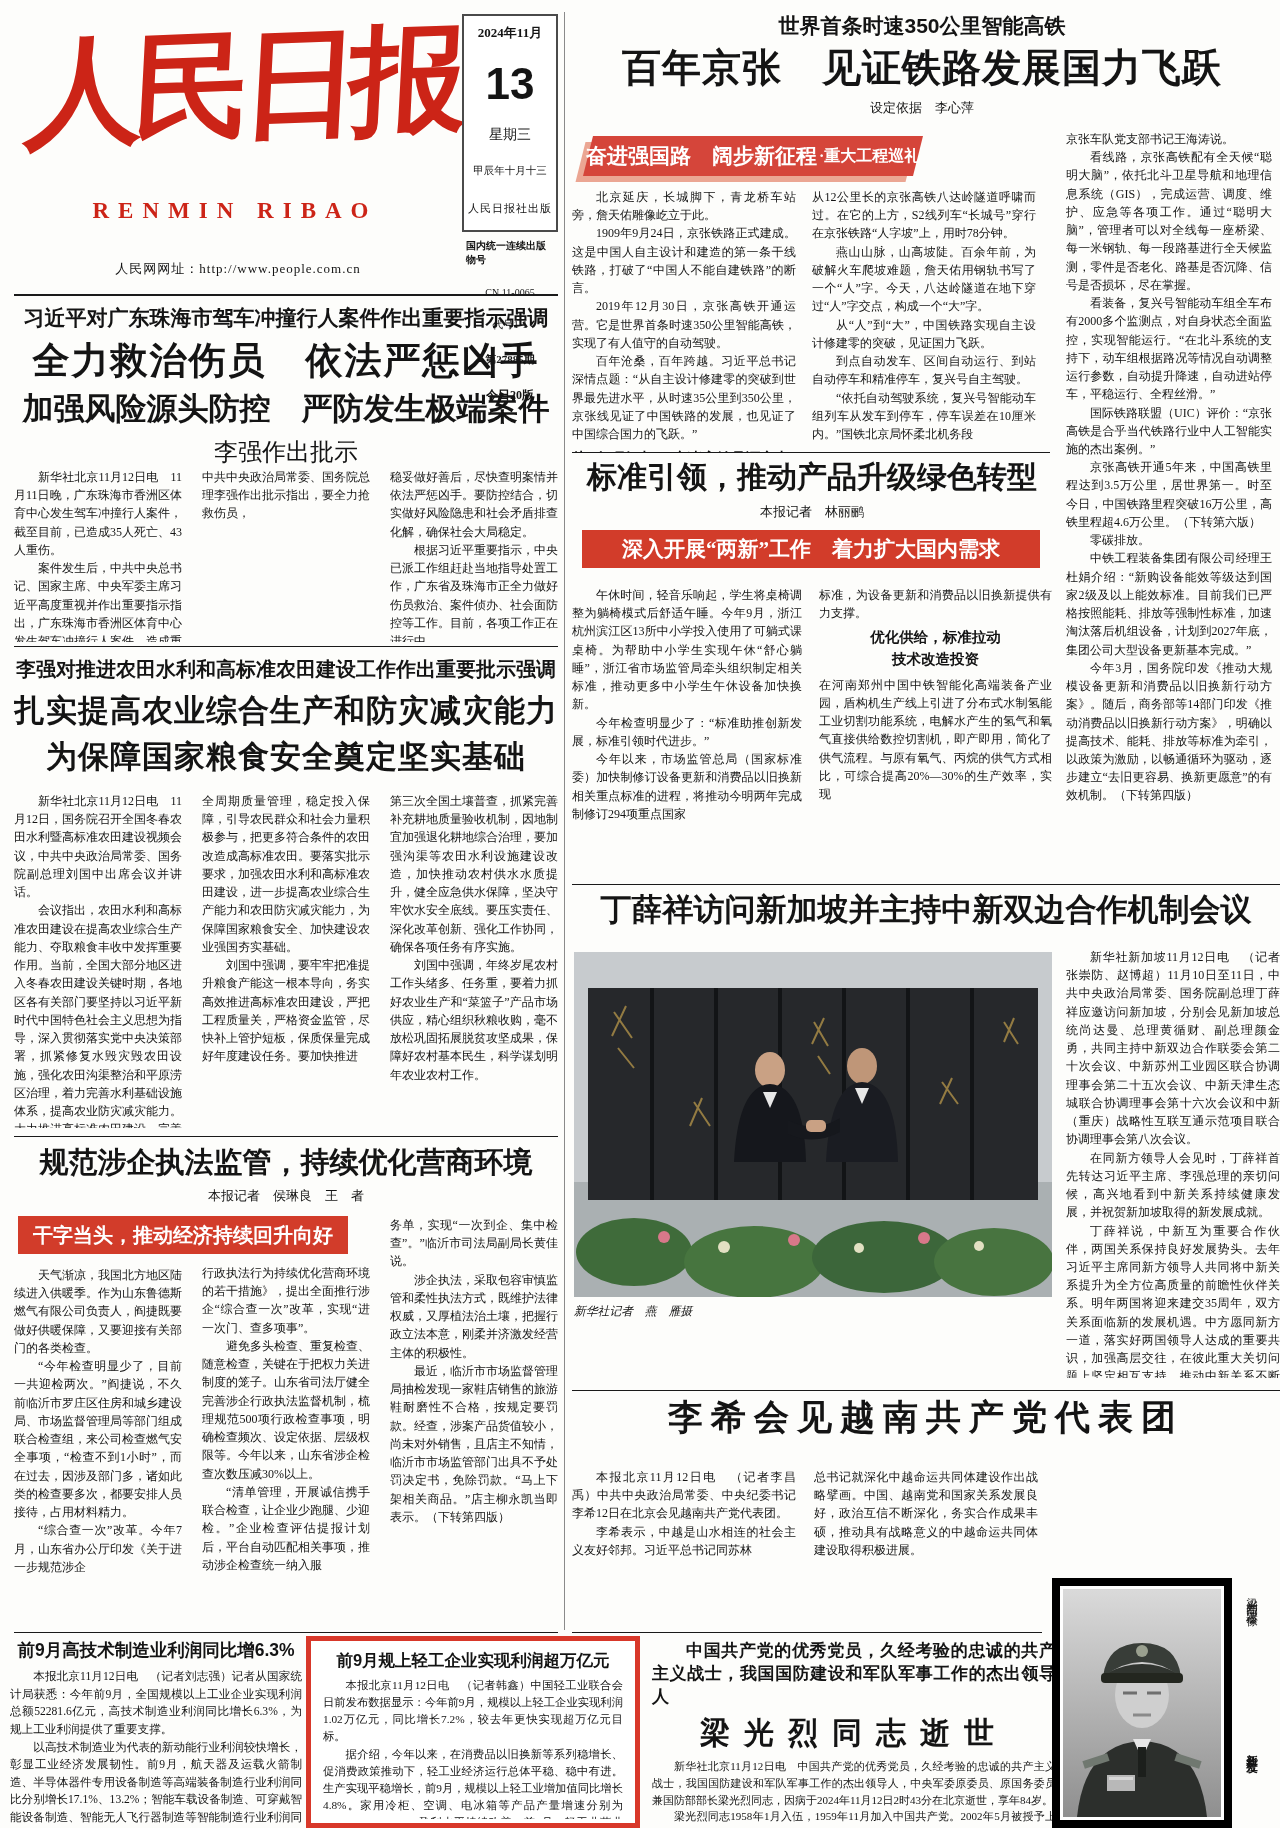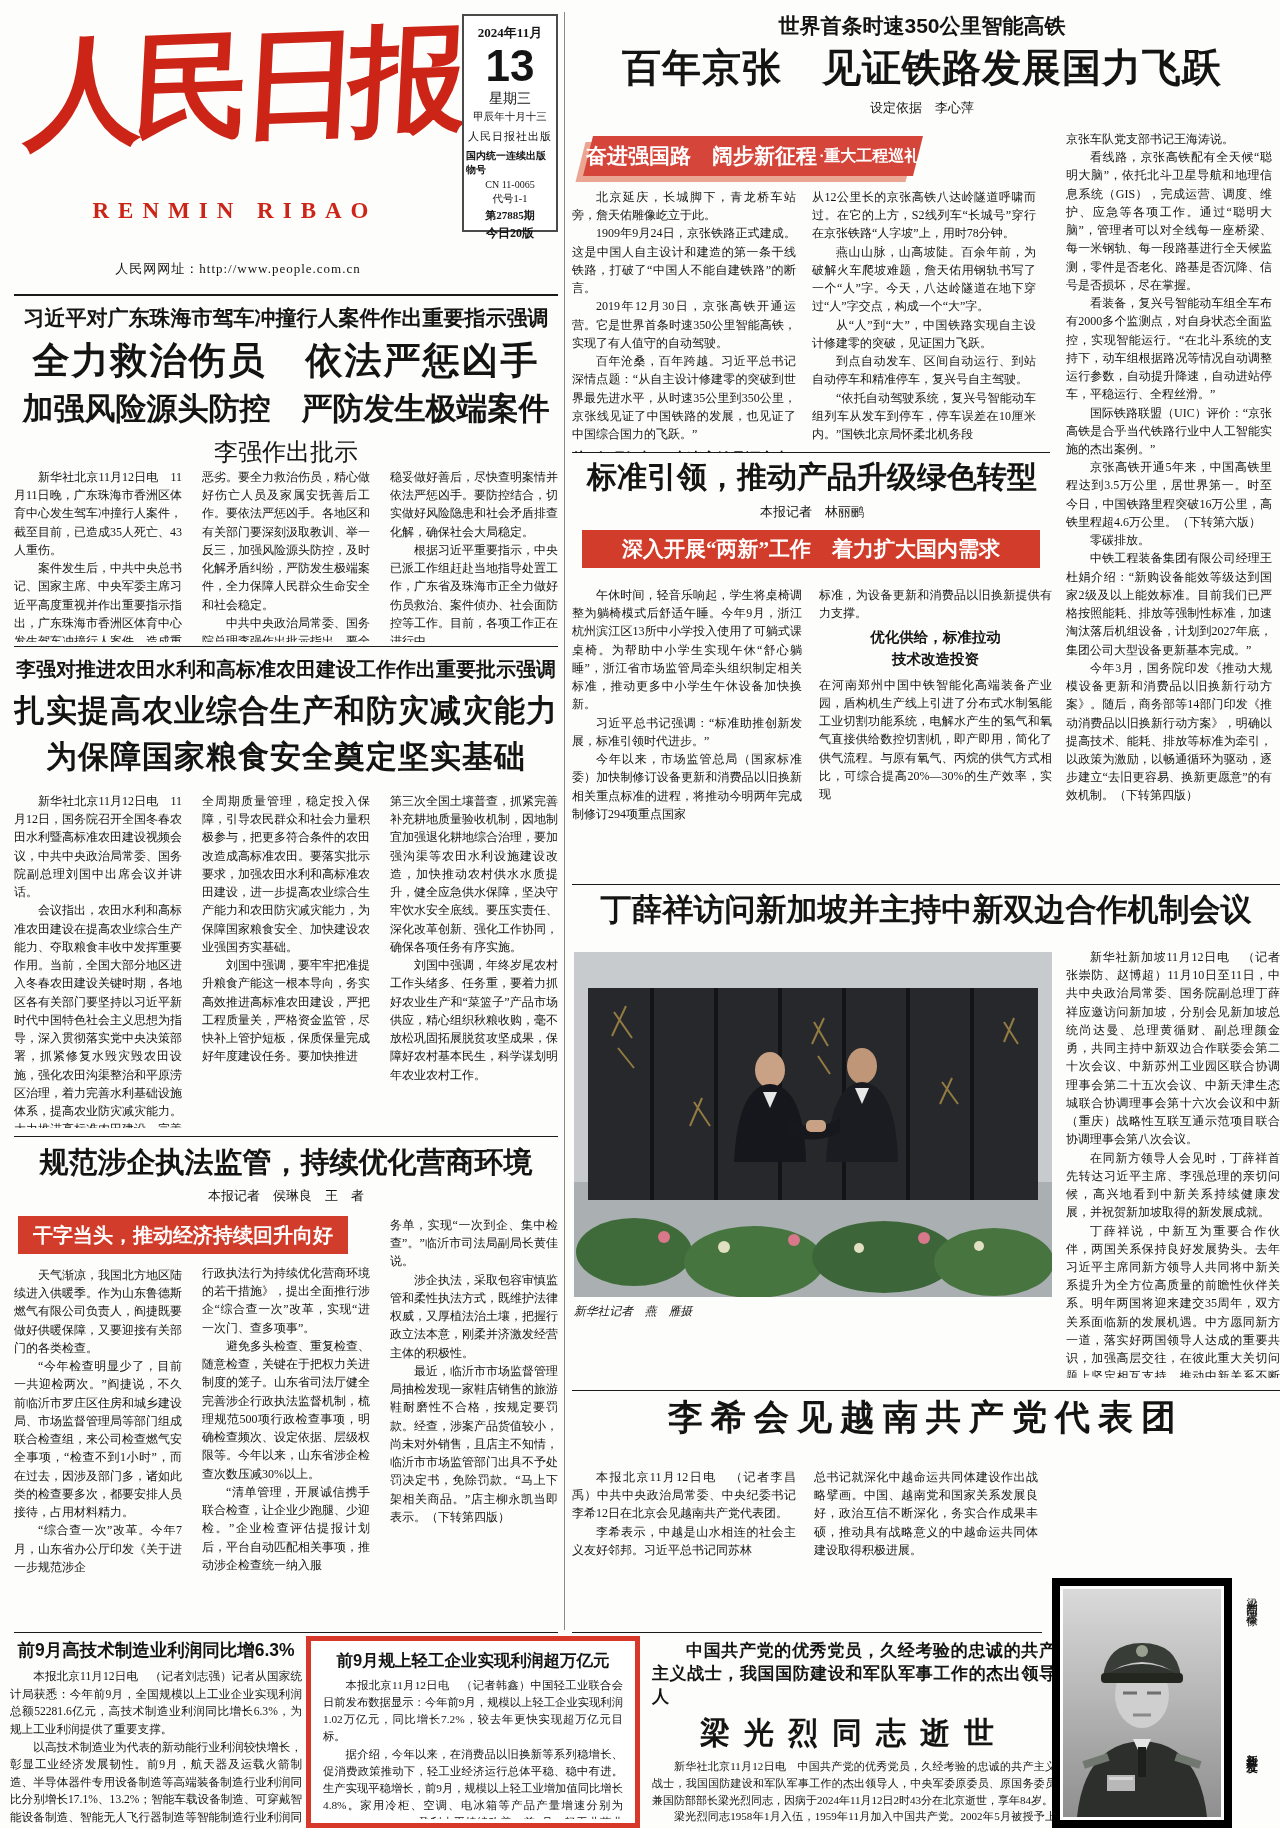--- a/index.html
+++ b/index.html
@@ -8,21 +8,21 @@
         color:#141414;overflow:hidden;font-family:"Liberation Serif","DejaVu Serif",serif}
   .abs{position:absolute}
   .hei{font-family:"Liberation Sans","DejaVu Sans",sans-serif}
   .c{text-align:center}
   
   .logo{font-size:118px;font-weight:900;color:#cc2417;letter-spacing:-10px;line-height:1.2;
         transform:rotate(-2deg) skewX(-5deg);white-space:nowrap}
   .latin{color:#cc2417;font-size:23px;letter-spacing:9px;font-weight:bold}
   .url{font-size:13px;letter-spacing:1px}
   .datebox{border:2px solid #4a4a4a;padding:8px 2px;display:flex;flex-direction:column;
-           align-items:center;gap:2px;background:#fff}
+           align-items:center;gap:20px;background:#fff}
   .db-ym{font-size:13px;font-weight:bold}
   .db-day{font-size:44px;font-weight:bold;line-height:1}
   .db-week{font-size:14px}
   .db-lunar{font-size:10.5px}
   .db-pub{font-size:11px;letter-spacing:1px;margin-top:3px}
   .db-s{font-size:10px;font-weight:bold;margin-top:3px}
   .db-s2{font-size:10px}
   .db-s3{font-size:10.5px}
   .db-s4{font-size:11px;font-weight:bold}
   .db-s5{font-size:12px;font-weight:bold}
@@ -122,21 +122,21 @@
 
   <div class="abs hr" style="left:572px;top:452px;width:478px"></div>
 
   <div class="abs" style="left:572px;top:460px;width:480px;height:420px">
     <div class="hl hei c" style="font-size:30px">标准引领，推动产品升级绿色转型</div>
     <div class="byline c" style="margin-top:8px">本报记者　林丽鹂</div>
     <div class="abs redbox" style="left:10px;top:70px;width:458px;height:38px;font-size:21px">深入开展“两新”工作　着力扩大国内需求</div>
     <div class="abs news" style="left:0;top:126px;width:230px;height:292px">
       <div>
           <p>午休时间，轻音乐响起，学生将桌椅调整为躺椅模式后舒适午睡。今年9月，浙江杭州滨江区13所中小学投入使用了可躺式课桌椅。为帮助中小学生实现午休“舒心躺睡”，浙江省市场监管局牵头组织制定相关标准，推动更多中小学生午休设备加快换新。</p>
-          <p>习近平总书记强调：“标准助推创新发展，标准引领时代进步。”</p>
+          <p>今年检查明显少了：“标准助推创新发展，标准引领时代进步。”</p>
           <p>今年以来，市场监管总局（国家标准委）加快制修订设备更新和消费品以旧换新相关重点标准的进程，将推动今明两年完成制修订294项重点国家</p>
         </div>
     </div>
     <div class="abs news cont" style="left:247px;top:126px;width:233px;height:292px">
       <div>
           <p>标准，为设备更新和消费品以旧换新提供有力支撑。</p>
         </div>
       <div class="col-sub c" style="text-align:center">优化供给，标准拉动</div>
       <div class="col-sub c" style="text-align:center;margin-top:-4px">技术改造投资</div>
       <div>
@@ -153,21 +153,20 @@
     <div class="hl hei c" style="font-size:31px;margin-top:8px">加强风险源头防控　严防发生极端案件</div>
     <div class="hei c" style="font-size:24px;margin-top:10px;font-weight:500">李强作出批示</div>
     <div class="abs news" style="left:0;top:164px;width:168px;height:174px">
       <div>
           <p>新华社北京11月12日电　11月11日晚，广东珠海市香洲区体育中心发生驾车冲撞行人案件，截至目前，已造成35人死亡、43人重伤。</p>
           <p>案件发生后，中共中央总书记、国家主席、中央军委主席习近平高度重视并作出重要指示指出，广东珠海市香洲区体育中心发生驾车冲撞行人案件，造成重大人员伤亡，性质极其</p>
         </div>
     </div>
     <div class="abs news cont" style="left:188px;top:164px;width:168px;height:174px">
       <div>
-          <p>恶劣。要全力救治伤员，精心做好伤亡人员及家属安抚善后工作。要依法严惩凶手。各地区和有关部门要深刻汲取教训、举一反三，加强风险源头防控，及时化解矛盾纠纷，严防发生极端案件，全力保障人民群众生命安全和社会稳定。</p>
           <p>中共中央政治局常委、国务院总理李强作出批示指出，要全力抢救伤员，</p>
         </div>
     </div>
     <div class="abs news cont" style="left:376px;top:164px;width:168px;height:174px">
       <div>
           <p>稳妥做好善后，尽快查明案情并依法严惩凶手。要防控结合，切实做好风险隐患和社会矛盾排查化解，确保社会大局稳定。</p>
           <p>根据习近平重要指示，中央已派工作组赶赴当地指导处置工作，广东省及珠海市正全力做好伤员救治、案件侦办、社会面防控等工作。目前，各项工作正在进行中。</p>
         </div>
     </div>
   </div>

